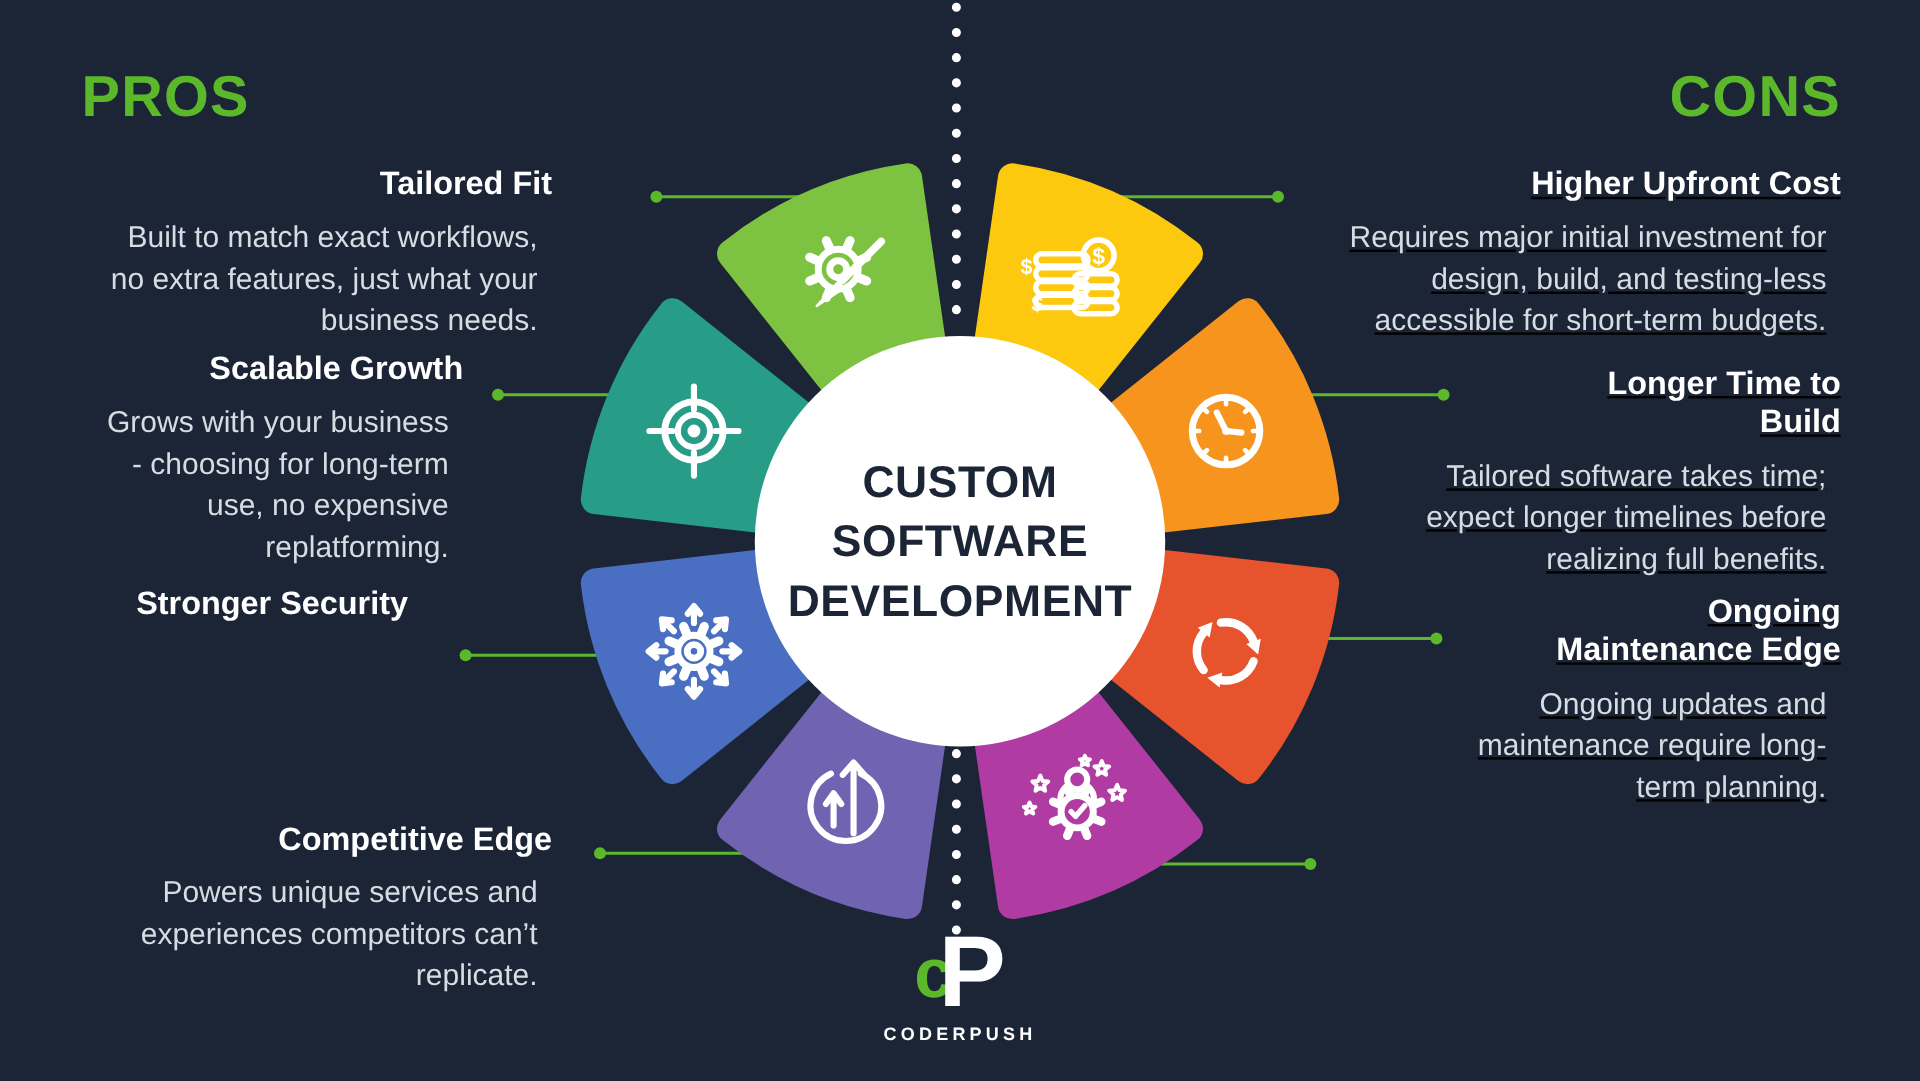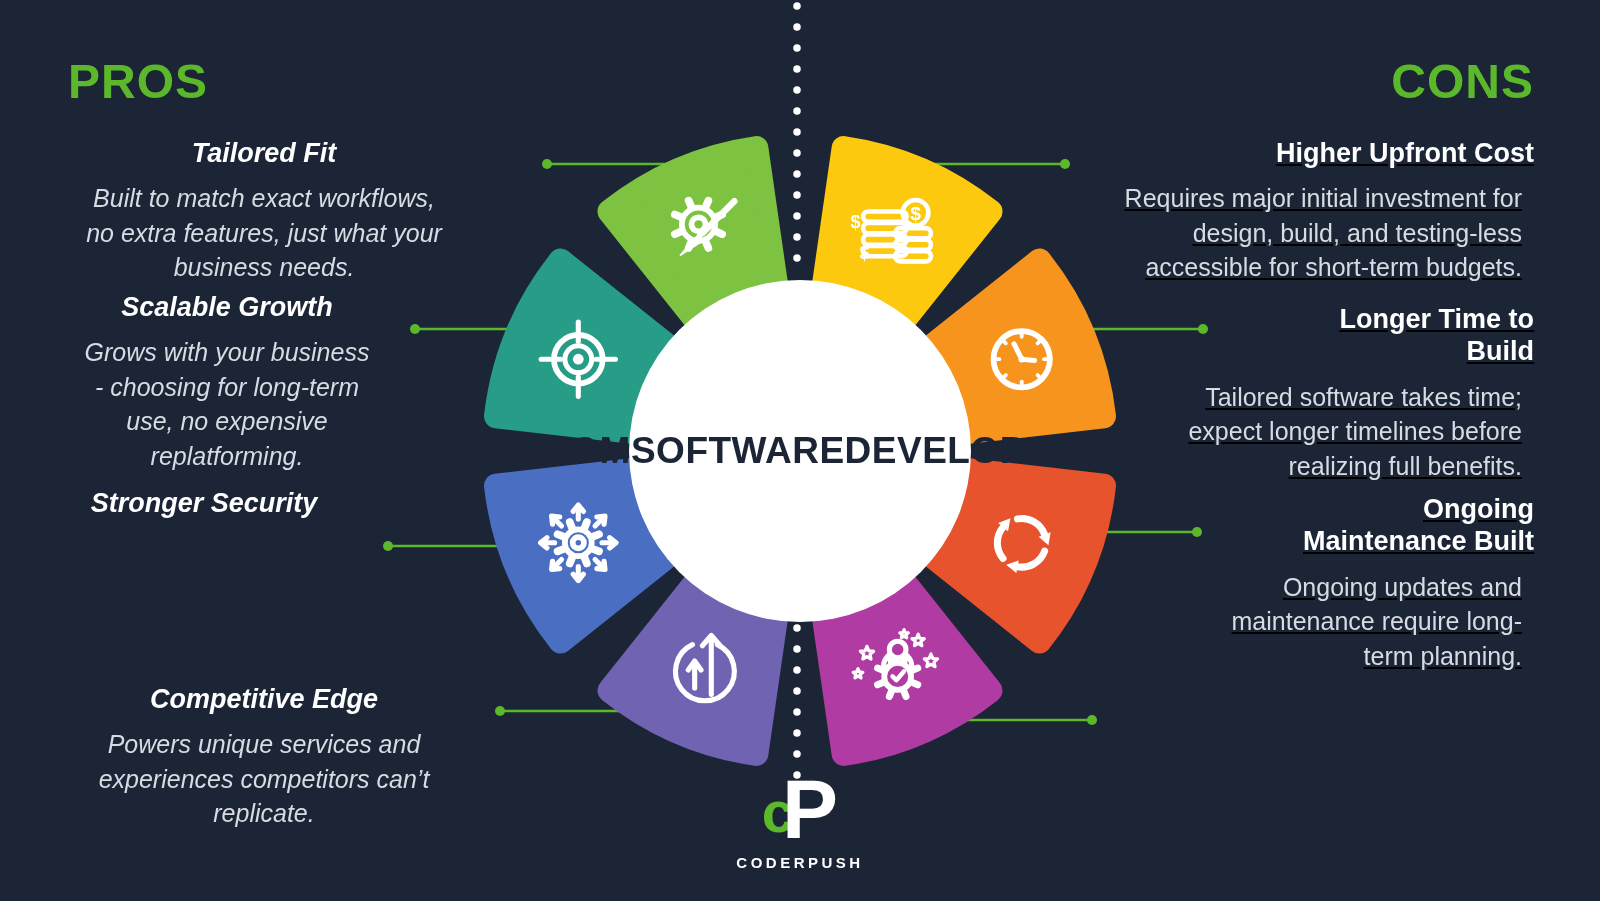--- a/index.html
+++ b/index.html
@@ -15,26 +15,26 @@
   }
   .pros-head{left:68px;}
   .cons-head{right:66px;text-align:right;}
   .item{position:absolute;}
   .item h3{
     margin:0 0 4px 0;font-size:27px;font-weight:700;color:#FFFFFF;line-height:1.2;
   }
   .item p{
     margin:12px;font-size:25px;line-height:1.38;color:#D7DCE3;font-weight:400;
   }
-  .left-item{text-align:center;font-style:italic;}
+  .left-item{text-align:right;}
   .right-item{text-align:right;text-decoration:underline;}
   .right-item h3{margin-left:auto;}
   .center-title{
     position:absolute;left:629px;top:280px;width:342px;height:342px;
-    display:flex;flex-direction:row;align-items:center;justify-content:center;
+    display:flex;flex-direction:column;align-items:center;justify-content:center;
     text-align:center;color:#1C2536;font-weight:800;font-size:37px;line-height:1.33;
     letter-spacing:0.5px;
   }
   .center-title span{display:block;}
   #wheel{position:absolute;left:0;top:0;}
   .logo{
     position:absolute;left:50%;top:770px;transform:translateX(-50%);
     display:flex;flex-direction:column;align-items:center;
   }
   .logo-mark{display:flex;align-items:center;line-height:1;}
@@ -250,21 +250,21 @@
 
   <div class="item right-item" style="right:66px;top:137px;width:448px;">
     <h3>Higher Upfront Cost</h3>
     <p>Requires major initial investment for design, build, and testing-less accessible for short-term budgets.</p>
   </div>
   <div class="item right-item" style="right:66px;top:303px;width:380px;">
     <h3 style="max-width:250px;">Longer Time to Build</h3>
     <p>Tailored software takes time; expect longer timelines before realizing full benefits.</p>
   </div>
   <div class="item right-item" style="right:66px;top:493px;width:348px;">
-    <h3 style="max-width:268px;">Ongoing Maintenance Built</h3>
+    <h3 style="max-width:268px;">Ongoing Maintenance Edge</h3>
     <p>Ongoing updates and maintenance require long-term planning.</p>
   </div>
 
   <div class="center-title">
     <span>CUSTOM</span>
     <span>SOFTWARE</span>
     <span>DEVELOPMENT</span>
   </div>
 
   <div class="logo">

